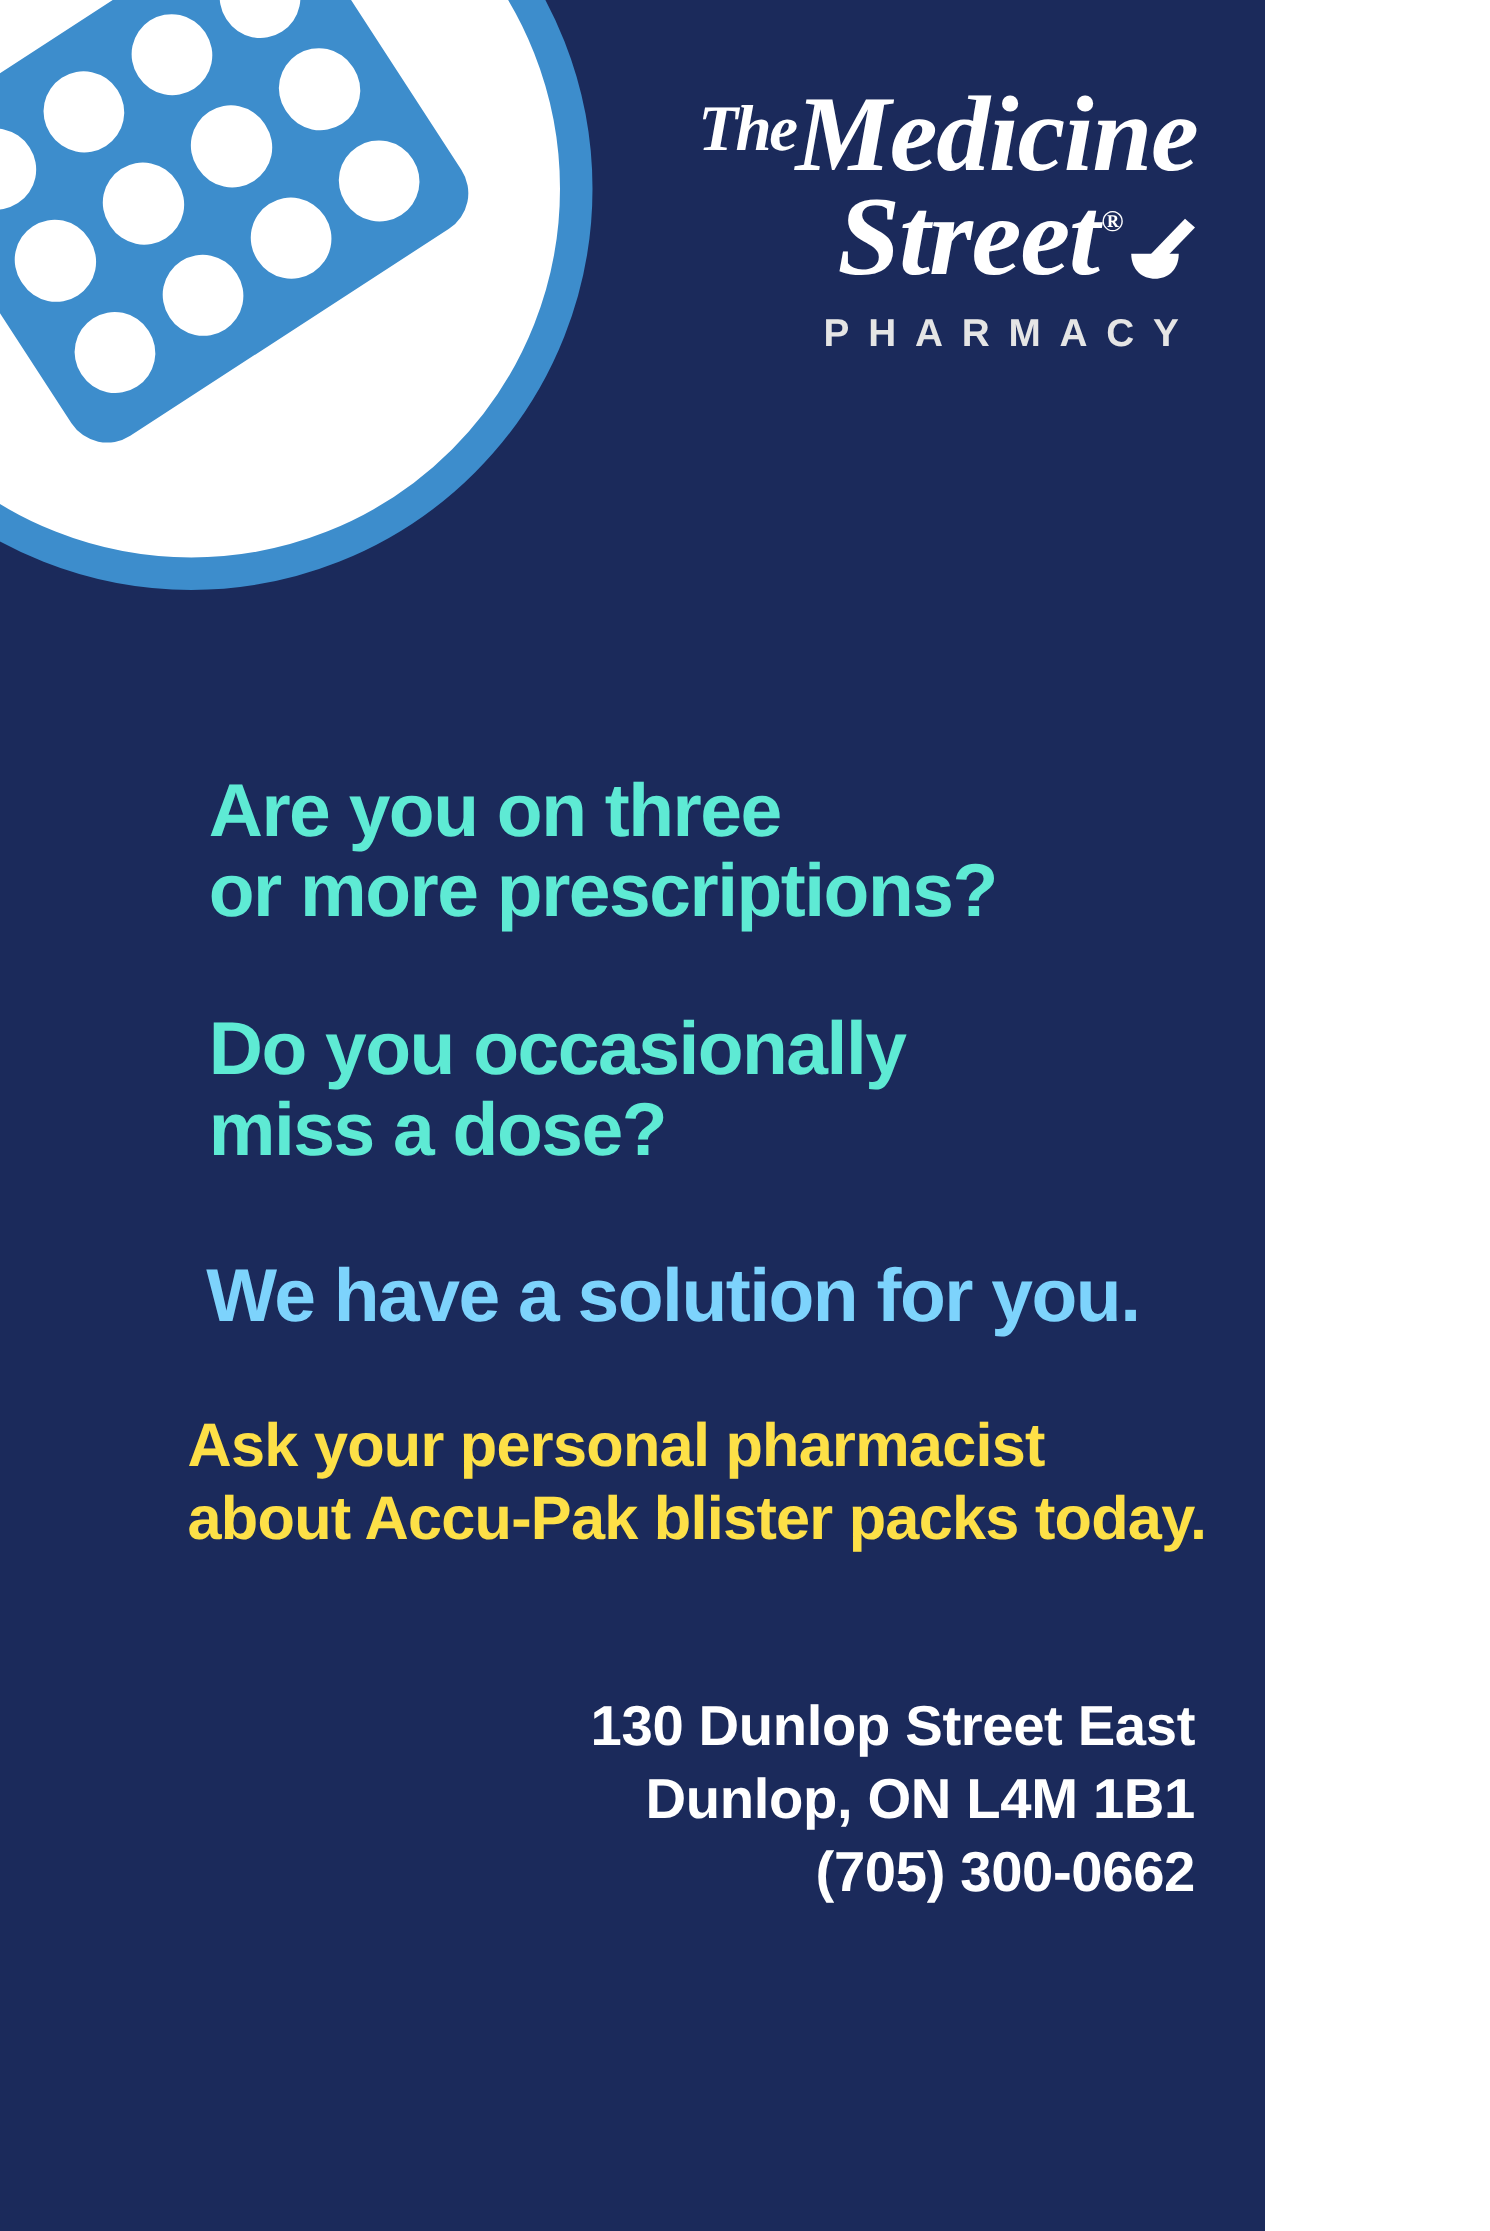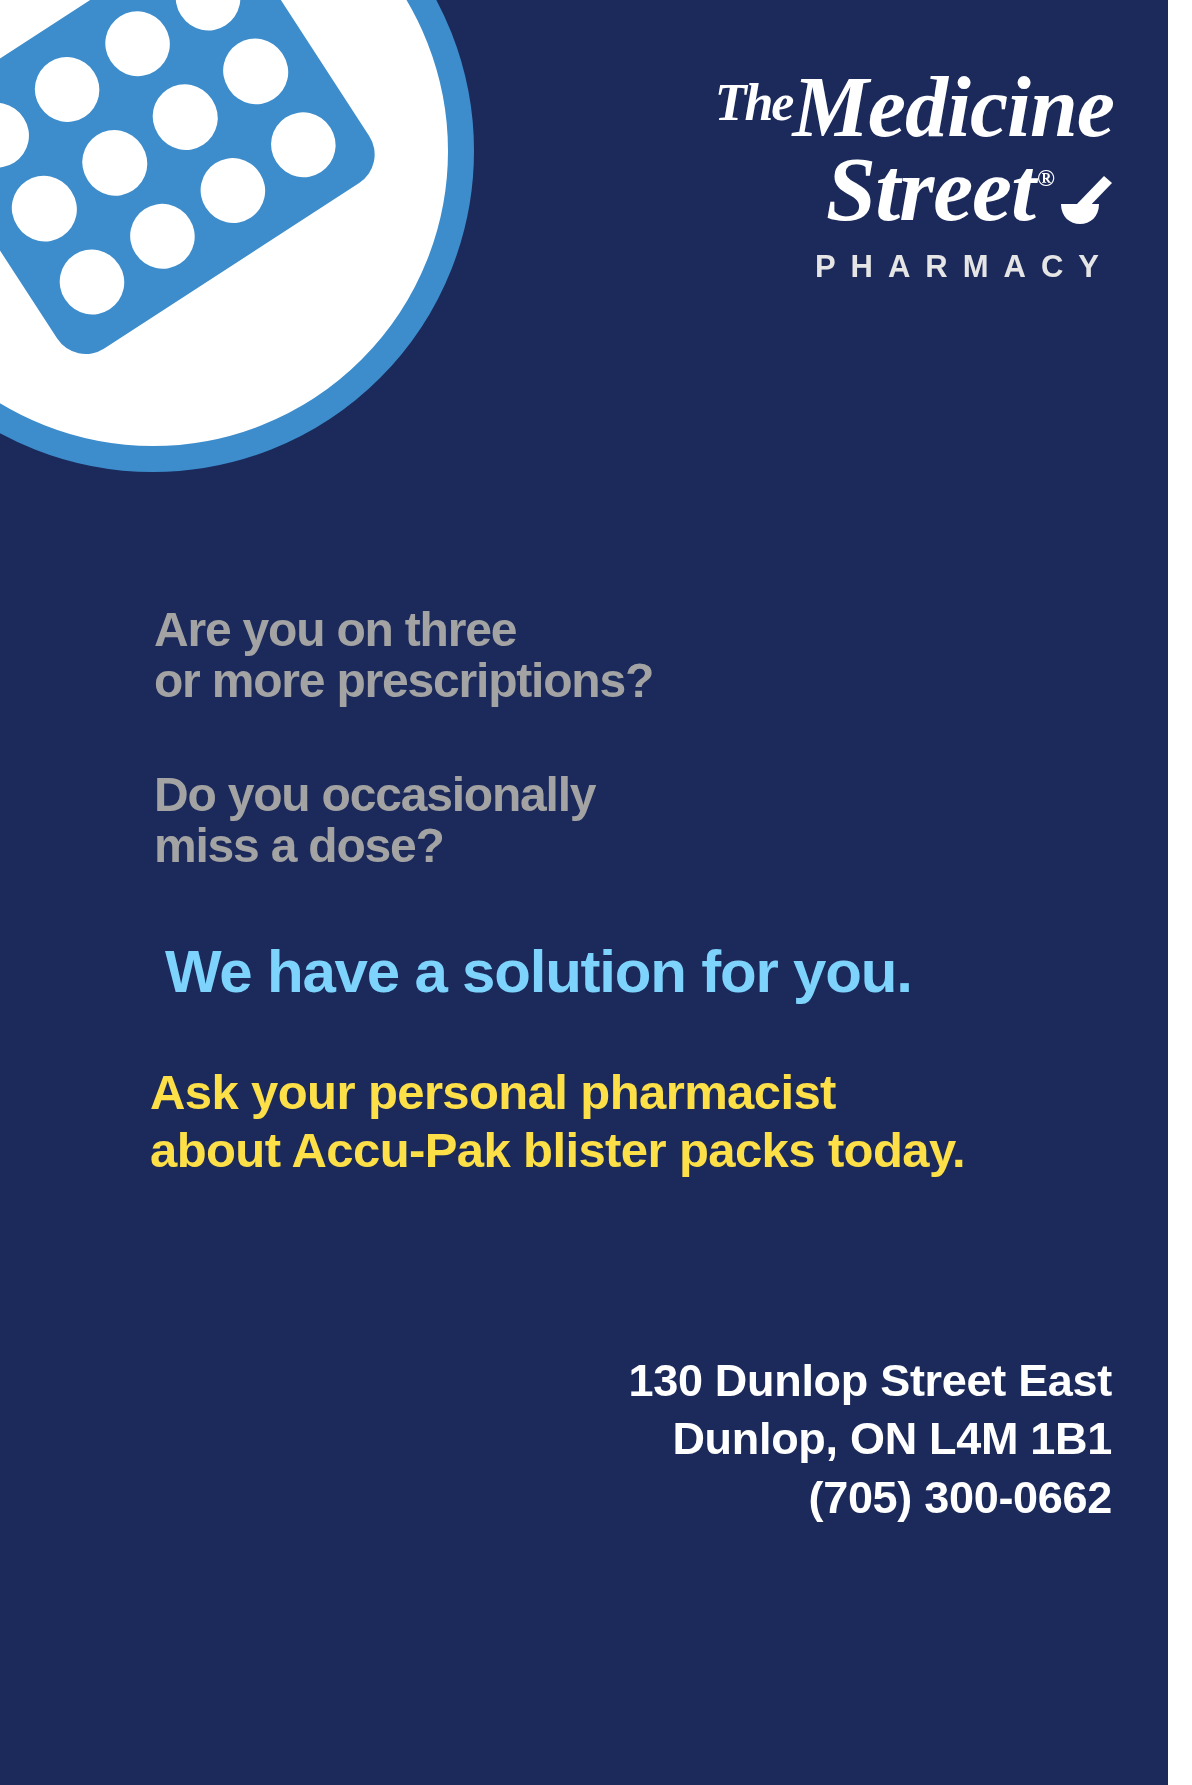--- a/index.html
+++ b/index.html
@@ -5,21 +5,21 @@
   html, body {
     margin: 0;
     padding: 0;
     background: #ffffff;
   }
   body {
     font-family: "Liberation Sans", sans-serif;
   }
   #poster {
     position: relative;
-    width: 1168px;
+    width: 1012px;
     height: 1785px;
     background: #1b2a5b;
     overflow: hidden;
   }
 
   
   #badge {
     position: absolute;
     left: -168px;
     top: -170px;
@@ -114,26 +114,26 @@
   }
 
   
   #copy {
     position: absolute;
     left: 150px;
     top: 600px;
     width: 940px;
   }
   .headline {
-    color: #a3a3a3;
-    font-weight: bold;
-    font-size: 48px;
+    color: #5eead4;
+    font-weight: bold;
+    font-size: 60px;
     line-height: 1.07;
     letter-spacing: -1.2px;
-    margin: 4px;
+    margin: 17px;
     white-space: pre-line;
   }
   #headline-2 { margin-top: 62px; }
   #solution {
     color: #7dd3fc;
     font-weight: bold;
     font-size: 60px;
     letter-spacing: -1.2px;
     margin: 15px;
     margin-top: 66px;

